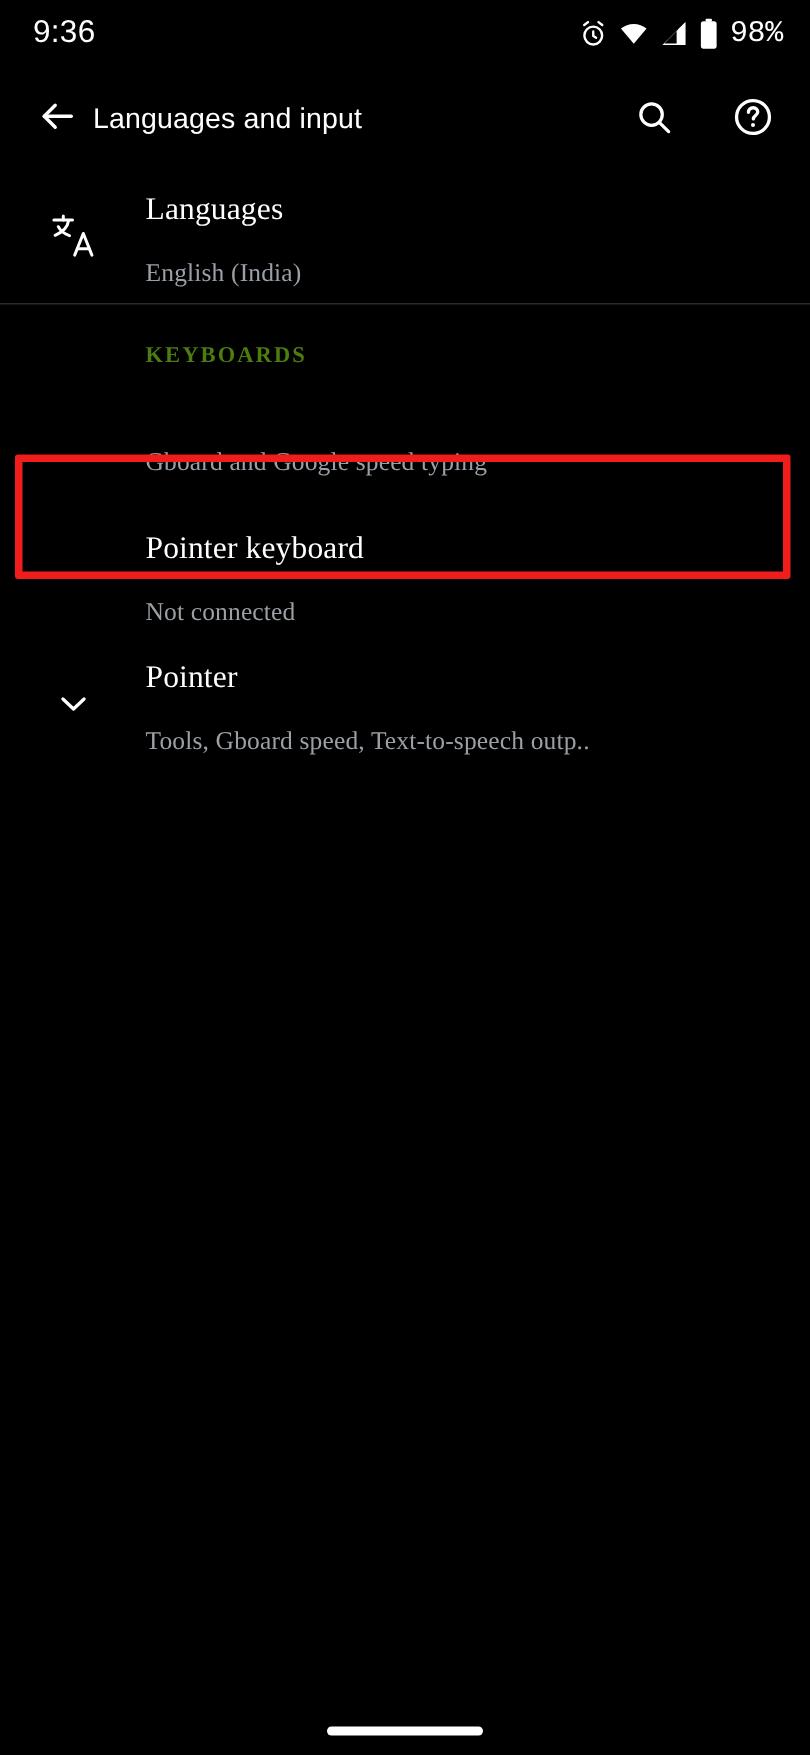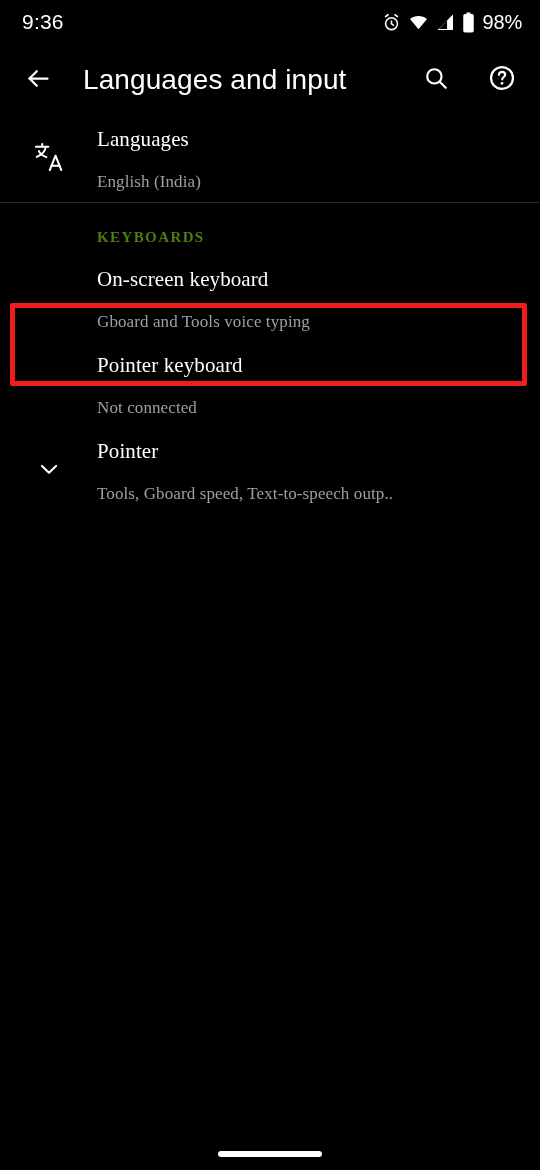--- a/index.html
+++ b/index.html
@@ -40,43 +40,43 @@
     display: flex;
     align-items: center;
     gap: 7px;
   }
   .status-right svg { display: block; }
   .battery-pct {
     font-size: 20px;
     color: #ffffff;
     margin-left: 1px;
     letter-spacing: -0.2px;
+    font-family: Liberation Mono, monospace;
   }
 
   
   .app-bar {
     position: absolute;
     top: 44px; left: 0;
     width: 540px;
     height: 72px;
     display: flex;
     align-items: center;
   }
   .icon-btn {
     width: 48px; height: 48px;
     display: flex;
     align-items: center;
     justify-content: center;
     flex: 0 0 auto;
   }
   .app-bar .back-wrap { margin-left: 14px; }
   .app-bar-title {
-    font-size: 28px;
-    color: #ffffff;
-    margin-left: 21px;
+    font-size: 19px;
+    color: #ffffff;
     flex: 1 1 auto;
     white-space: nowrap;
     letter-spacing: 0.1px;
   }
   .app-bar .search-wrap { margin-right: 18px; }
   .app-bar .help-wrap { margin-right: 14px; }
 
   
   .list { position: absolute; top: 116px; left: 0; width: 540px; font-family: Liberation Serif, serif; }
 
@@ -232,22 +232,21 @@
     </div>
   </div>
 
   <div class="divider"></div>
 
   <div class="section-header">KEYBOARDS</div>
 
   <div class="row">
     <div class="row-lead empty"></div>
     <div class="row-text">
-      <div class="row-title">On-screen keyboard</div>
-      <div class="row-sub">Gboard and Tools voice typing</div>
+      <div class="row-sub">Gboard and Google speed typing</div>
     </div>
   </div>
 
   <div class="row">
     <div class="row-lead empty"></div>
     <div class="row-text">
       <div class="row-title">Pointer keyboard</div>
       <div class="row-sub">Not connected</div>
     </div>
   </div>

